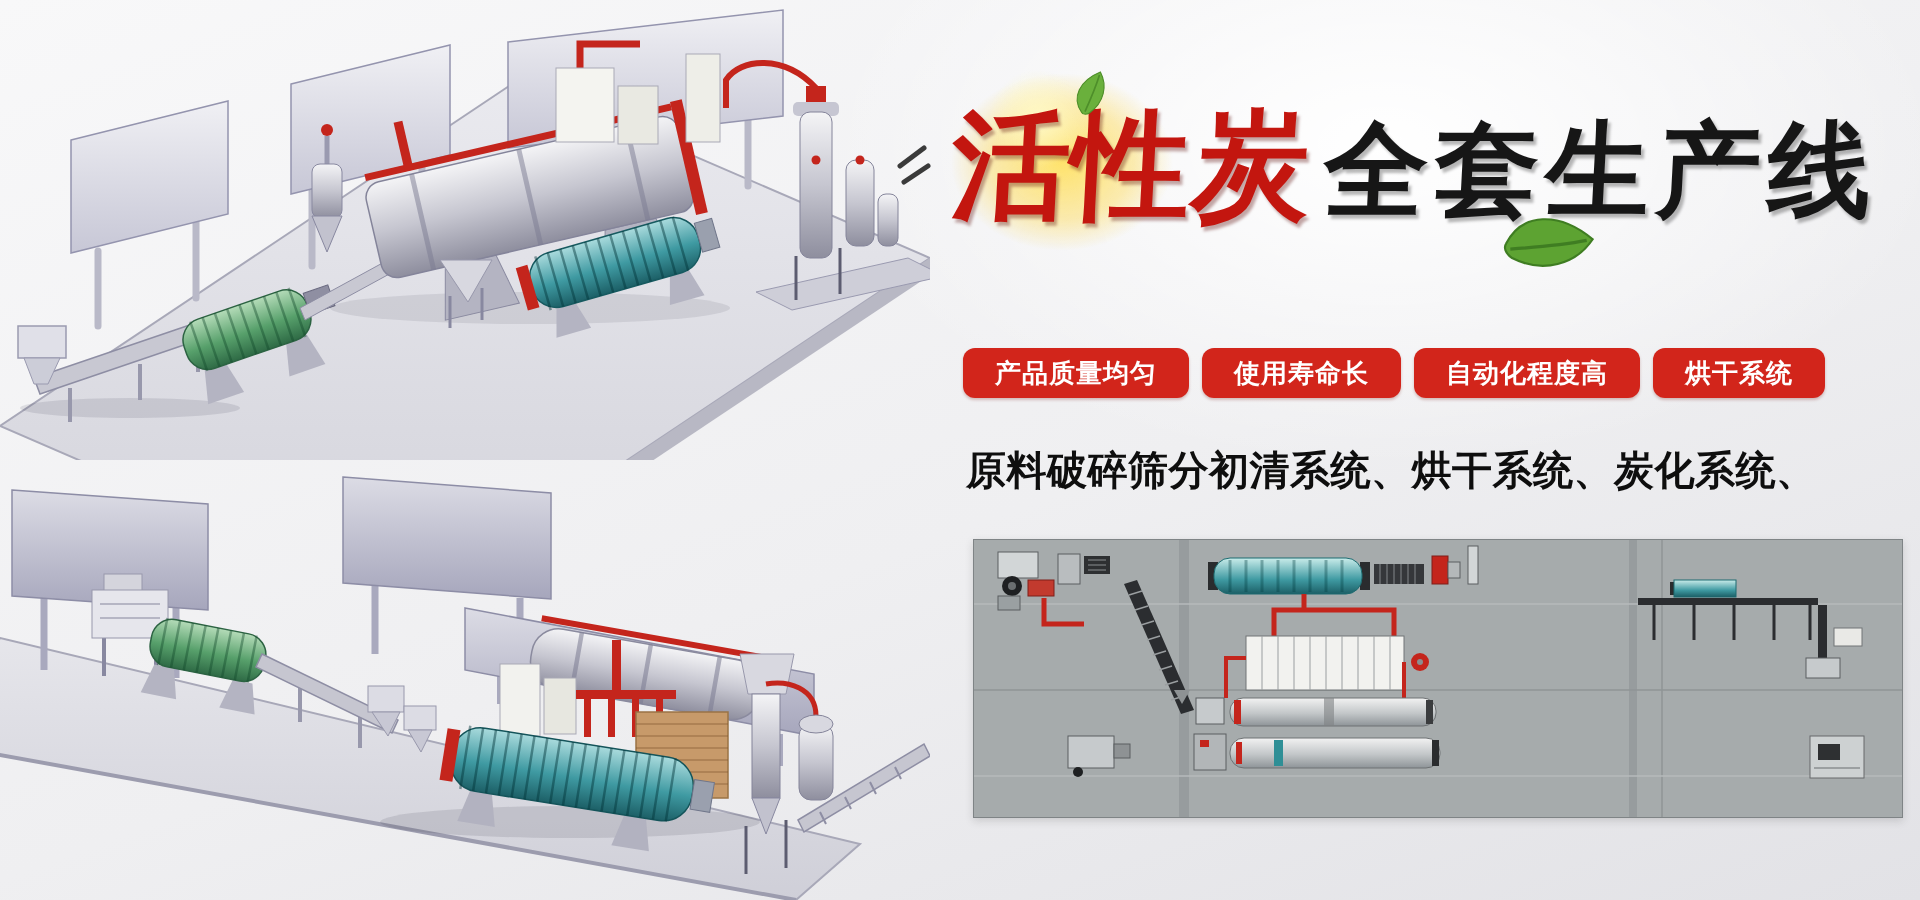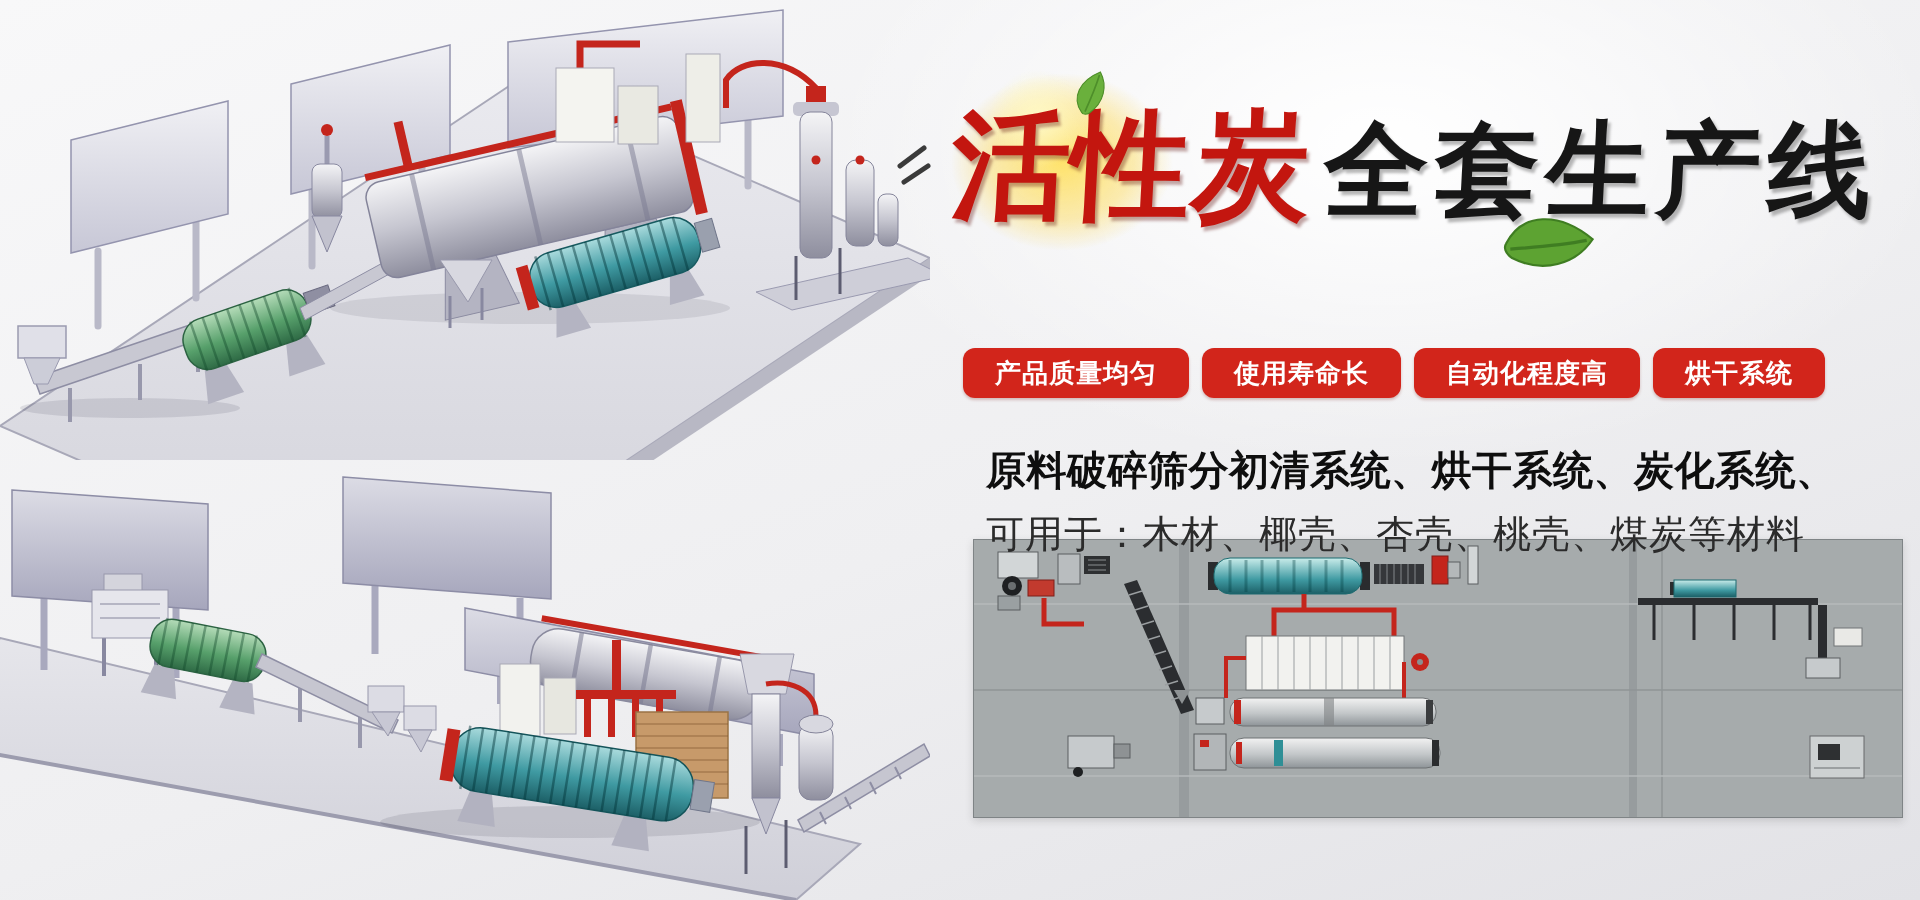--- a/index.html
+++ b/index.html
@@ -36,21 +36,21 @@
   #leaf-big   { left:556px; top:118px; transform:rotate(34deg); z-index:4; }
   .speed-lines { position:absolute; left:-58px; top:36px; }
 
   .badges { position:absolute; left:963px; top:348px; display:flex; gap:13px; z-index:3; }
   .badge {
     background:#d2251b; color:#ffffff; font-size:26px; font-weight:700; line-height:1;
     padding:12px 32px; border-radius:12px; letter-spacing:1px;
     box-shadow:0 2px 3px rgba(120,20,10,.25);
   }
 
-  .desc { position:absolute; left:966px; top:444px; z-index:3;margin-left:20px; }
+  .desc { position:absolute; left:966px; top:444px; z-index:3; }
   .desc-line { font-size:40px; font-weight:800; color:#0e0e0e; line-height:1.32; margin:0; letter-spacing:.5px; }
   .usage-line { font-size:38px; font-weight:500; color:#2b2b2b; margin:12px 0 0; letter-spacing:1px; }
 
   .schematic-panel {
     position:absolute; left:973px; top:539px; width:930px; height:279px;
     background:#a6abac; border:1px solid #7f8486; box-sizing:border-box; z-index:2;
     box-shadow:0 3px 8px rgba(60,60,60,.18);
   }
   .schematic-panel svg { display:block; }
 </style>
@@ -325,21 +325,20 @@
 
   <div class="badges">
     <span class="badge">产品质量均匀</span>
     <span class="badge">使用寿命长</span>
     <span class="badge">自动化程度高</span>
     <span class="badge">烘干系统</span>
   </div>
 
   <div class="desc">
     <p class="desc-line">原料破碎筛分初清系统、烘干系统、炭化系统、</p>
-    <p class="usage-line">可用于：木材、椰壳、杏壳、桃壳、煤炭等材料</p>
   </div>
 
   <div class="schematic-panel">
     <svg width="928" height="277" viewBox="0 0 928 277">
       <defs>
         <linearGradient id="gC-teal" x1="0" y1="0" x2="0" y2="1">
           <stop offset="0" stop-color="#c9ecea"></stop>
             <stop offset=".6" stop-color="#3f9aa2"></stop>
             <stop offset="1" stop-color="#1c5f66"></stop>
         </linearGradient>

